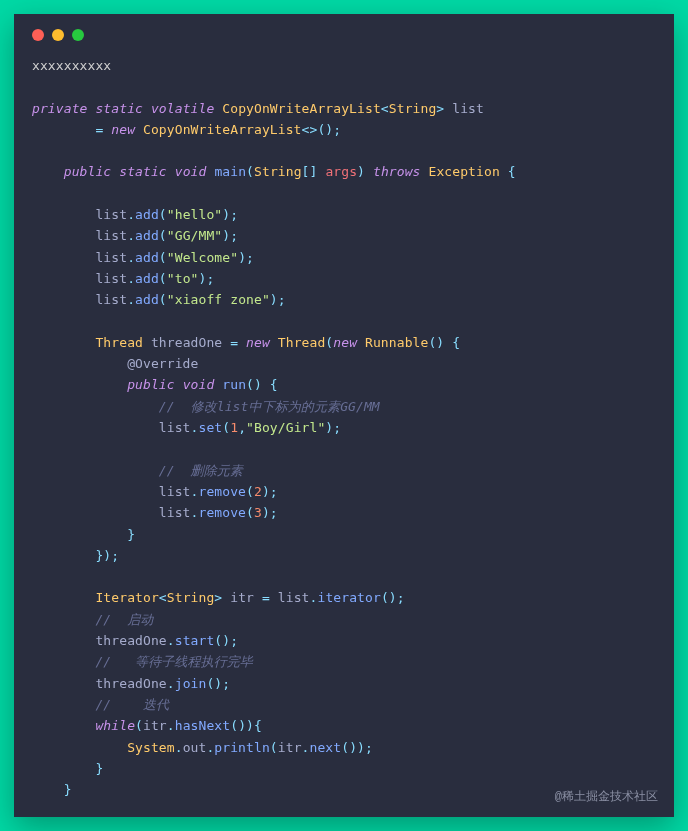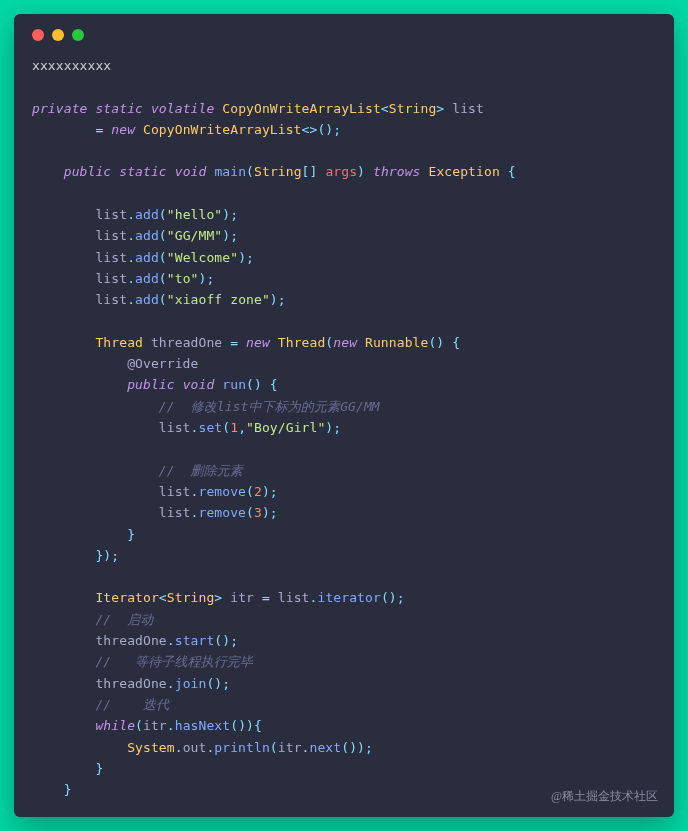--- a/index.html
+++ b/index.html
@@ -6,21 +6,21 @@
     body {
       background: #00d9a5;
       padding: 14px;
       font-family: 'Menlo', 'Monaco', 'Consolas', monospace;
       width: 688px;
       height: 831px;
       position: relative;
     }
     .window {
       background: #292d3e;
-      border-radius: 6px;
+      border-radius: 0;
       padding: 15px 0 22px 0;
       box-shadow: 0 10px 30px rgba(0,0,0,0.3);
       height: 100%;
       overflow: hidden;
     }
     .titlebar {
       display: flex;
       gap: 8px;
       padding: 0 18px 14px 18px;
     }
@@ -51,21 +51,21 @@
     .c-white { color: #d0d0d0; }
     .c-comment { color: #676e95; font-style: italic; }
     .c-ann { color: #a6accd; }
     .c-red { color: #f07178; }
     .watermark {
       position: absolute;
       right: 30px;
       bottom: 26px;
       color: #8a8fa3;
       font-size: 12px;
-      font-family: Liberation Serif, serif;
+      font-family: Liberation Mono, monospace;
     }
   </style>
 </head>
 <body>
 
 <div class="window">
   <div class="titlebar">
     <div class="dot red"></div>
     <div class="dot yellow"></div>
     <div class="dot green"></div>

